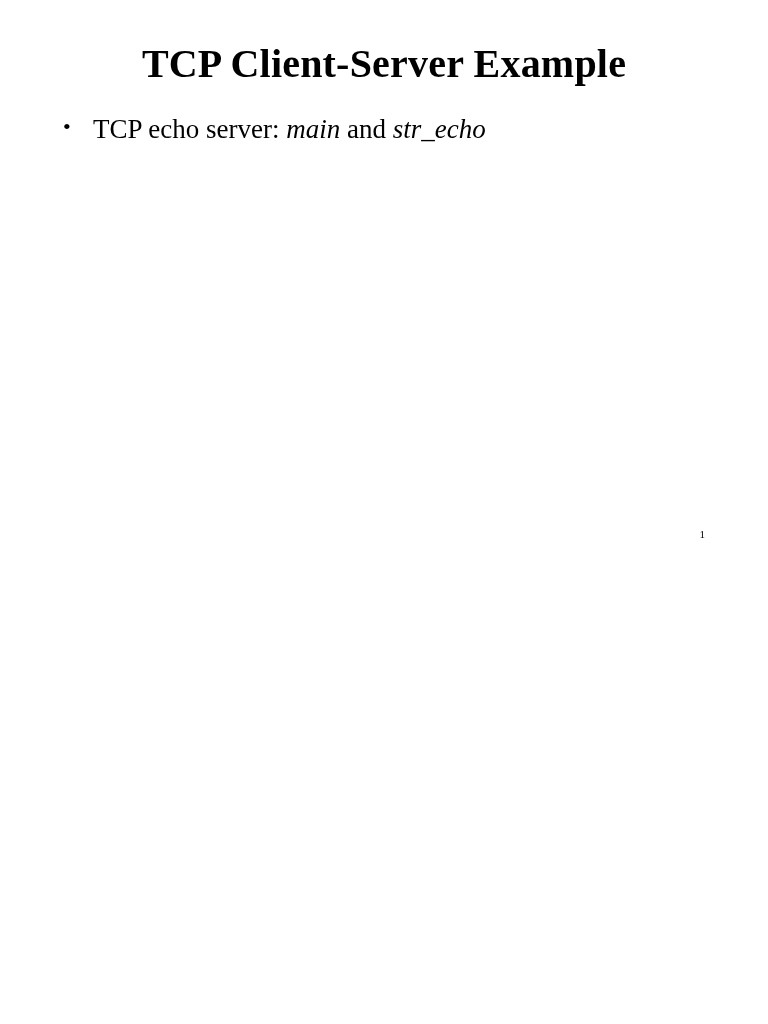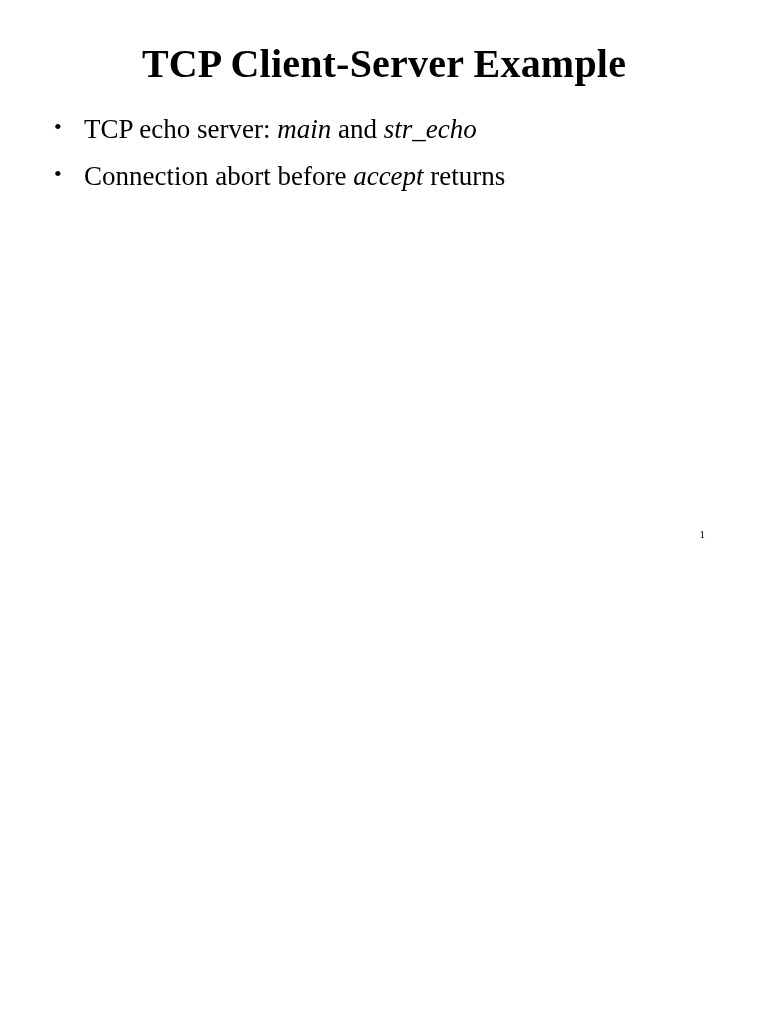--- a/index.html
+++ b/index.html
@@ -29,21 +29,21 @@
   }
 
   .bullet-list {
     position: absolute;
     list-style: none;
     margin: 0;
     padding: 0;
   }
 
   .bullet-list-1 {
-    left: 46px;
+    left: 55px;
     top: 112px;
     width: 660px;
   }
 
   .bullet-list-2 {
     left: 50px;
     top: 700px;
     width: 670px;
   }
 
@@ -83,19 +83,18 @@
 </style>
 </head>
 <body>
 
 <div class="page">
 
   <div class="slide-title">TCP Client-Server Example</div>
 
   <ul class="bullet-list bullet-list-1">
       <li class="bullet-item"><span>TCP echo server: </span><i>main</i><span> and </span><i>str_echo</i></li>
-      <li class="bullet-item"><span>Connection abort before </span><i>accept</i><span> returns</span></li>
     </ul>
 
   <div class="page-number">1</div>
 
 
 </div>
 
 </body></html>

